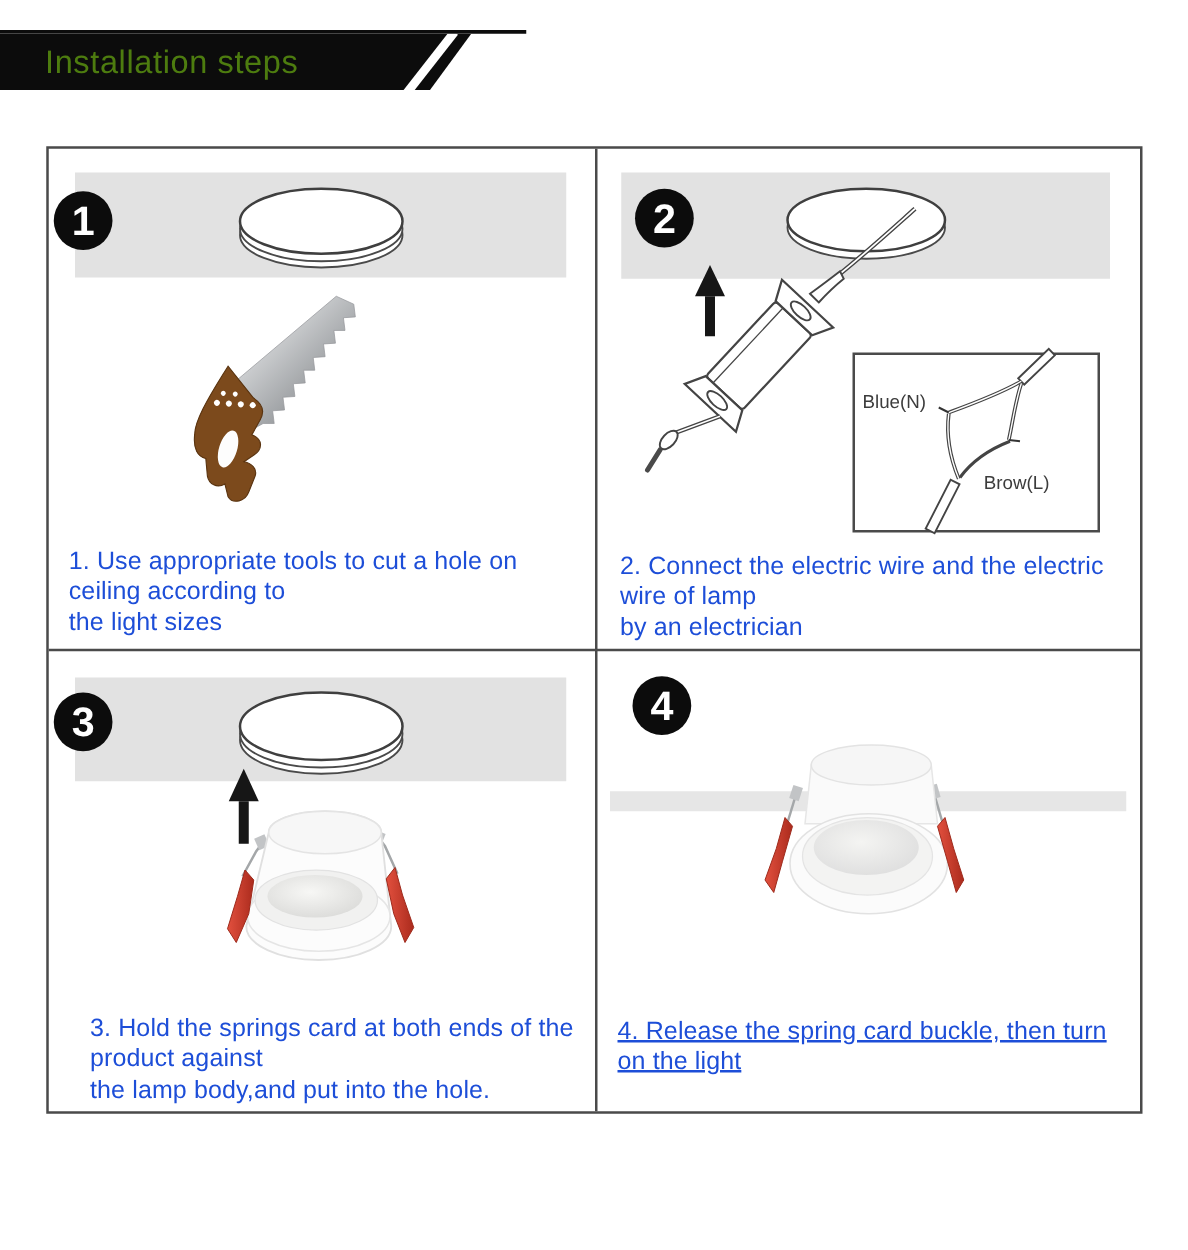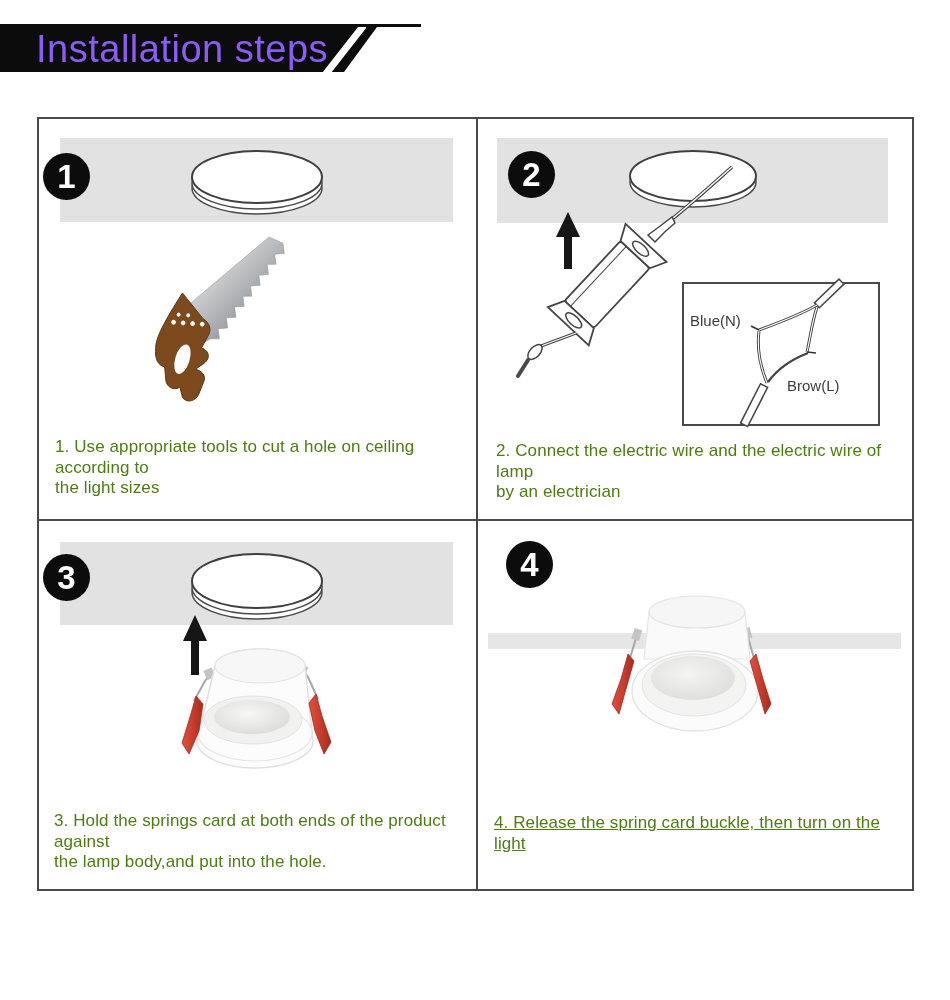--- a/index.html
+++ b/index.html
@@ -3,22 +3,22 @@
 <meta charset="utf-8">
 <style>
   html,body { margin:0; padding:0; }
   body { font-family: "Liberation Sans", sans-serif; background:#fff; }
   .page { position:relative; width:950px; height:1000px; background:#ffffff; overflow:hidden; }
 
   
   .banner-topline { position:absolute; left:0; top:24px; width:421px; height:3px; background:#0c0c0c; }
   .banner { position:absolute; left:0; top:27px; width:377px; height:45px; background:#0c0c0c;
             clip-path: polygon(0 0, 377px 0, 344px 45px, 0 45px); }
-  .banner-title { position:absolute; left:36px; top:0; line-height:45px; font-size:38px;
-                  color:#8b5cf6; letter-spacing:0.5px; white-space:nowrap; }
+  .banner-title { position:absolute; left:36px; top:0; line-height:45px; font-size:26px;
+                  color:#4d7c0f; letter-spacing:0.5px; white-space:nowrap; }
   .banner-slash { position:absolute; left:341px; top:-8px; width:7px; height:62px; background:#ffffff;
                   transform: rotate(38deg); }
 
   
   .grid { position:absolute; left:37px; top:117px; width:877px; height:774px;
           border:2px solid #4a4a4a; background:#fff; box-sizing:border-box; }
   .vdiv { position:absolute; left:437px; top:0; width:2px; height:770px; background:#4a4a4a; }
   .hdiv { position:absolute; left:0; top:400px; width:873px; height:2px; background:#4a4a4a; }
   .panel { position:absolute; overflow:hidden; }
   .p1 { left:0;     top:0;     width:437px; height:400px; }
@@ -28,25 +28,25 @@
   .panel svg { position:absolute; left:0; top:0; }
 
   .badge { position:absolute; width:47px; height:47px; border-radius:50%; background:#0c0c0c;
            color:#fff; display:flex; align-items:center; justify-content:center;
            font-size:33px; font-weight:700; z-index:5; }
   .badge-1 { left:4px;  top:34px; }
   .badge-2 { left:30px; top:32px; }
   .badge-3 { left:4px;  top:33px; }
   .badge-4 { left:28px; top:20px; }
 
-  .caption { position:absolute; font-size:17px; line-height:1.22; color:#4d7c0f;
+  .caption { position:absolute; font-size:20px; line-height:1.22; color:#1d4ed8;
              white-space:pre-line; letter-spacing:0.1px; z-index:4; }
   .cap-1 { left:16px; top:318px; width:414px; }
   .cap-2 { left:18px; top:322px; width:410px; }
-  .cap-3 { left:15px; top:290px; width:414px; }
+  .cap-3 { left:33px; top:290px; width:414px; }
   .cap-4 { left:16px; top:292px; width:412px;text-decoration:underline; }
 
   .inset-label { font-size:15px; fill:#3c3c3c; font-family:"Liberation Sans",sans-serif; }
 </style>
 </head>
 <body>
 
 <div class="page">
 
   <div class="banner-topline"></div>

